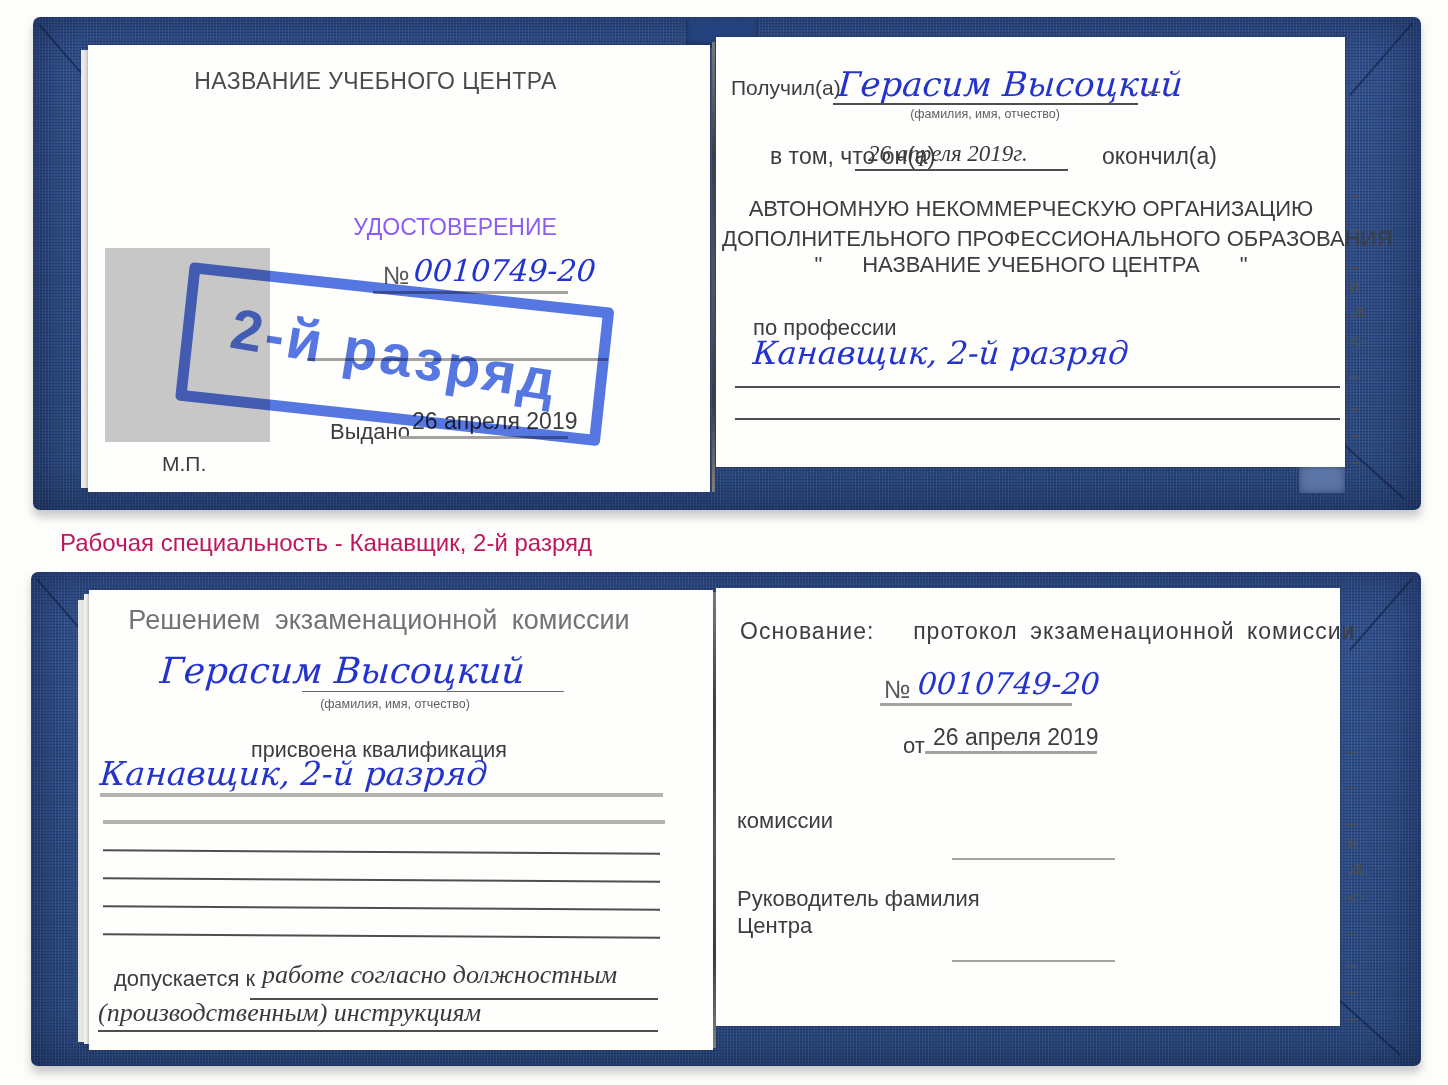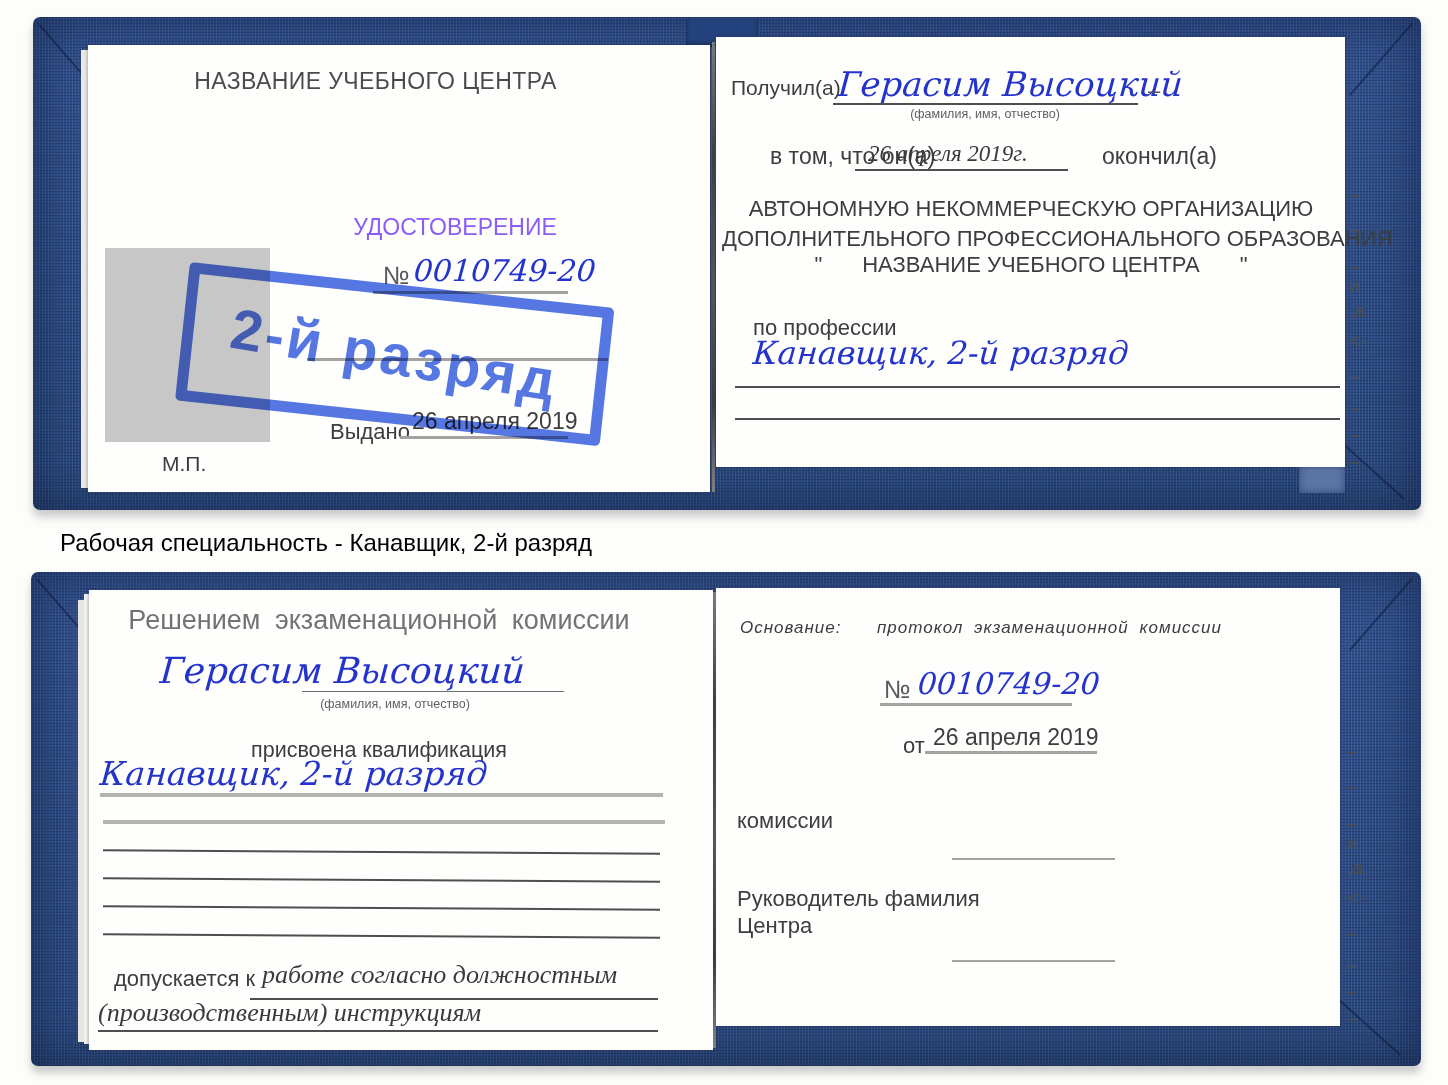--- a/index.html
+++ b/index.html
@@ -108,21 +108,21 @@
     <span>–</span>
     <span>и</span>
     <span>,а</span>
     <span>&lt;-</span>
     <span>–</span>
     <span>–</span>
     <span>–</span>
     <span>–</span>
   </div>
 
-  <div class="abs pt" style="left:60px;top:529px;font-size:24px;color:#000000;">Рабочая специальность - Канавщик, 2-й разряд</div>
+  <div class="abs pt" style="left:60px;top:529px;font-size:24px;color:#be185d;">Рабочая специальность - Канавщик, 2-й разряд</div>
 
   <div class="cover" style="left:31px;top:572px;width:1390px;height:494px;"></div>
   <div class="fold" style="left:38px;top:579px;width:105px;transform:rotate(49deg);"></div>
   <div class="fold" style="left:1413px;top:579px;width:95px;transform:rotate(131deg);"></div>
   <div class="fold" style="left:1334px;top:994px;width:90px;transform:rotate(42deg);"></div>
   <div class="patch" style="left:1294px;top:983px;width:46px;height:40px;"></div>
 
   <div class="sliver" style="left:78px;top:600px;width:11px;height:442px;background:#e8e6e1;"></div>
   <div class="sliver" style="left:84px;top:594px;width:9px;height:450px;background:#f6f5f2;"></div>
   <div class="page" style="left:89px;top:590px;width:624px;height:460px;"></div>
@@ -140,21 +140,21 @@
   <div class="ln" style="left:103px;top:851px;width:557px;transform:rotate(.35deg);"></div>
   <div class="ln" style="left:103px;top:879px;width:557px;transform:rotate(.35deg);"></div>
   <div class="ln" style="left:103px;top:907px;width:557px;transform:rotate(.35deg);"></div>
   <div class="ln" style="left:103px;top:935px;width:557px;transform:rotate(.35deg);"></div>
   <div class="abs pt" style="left:114px;top:966px;font-size:22px;">допускается к</div>
   <div class="abs it" style="left:262px;top:960px;font-size:26px;">работе согласно должностным</div>
   <div class="ln" style="left:250px;top:998px;width:408px;"></div>
   <div class="abs it" style="left:98px;top:998px;font-size:26px;">(производственным) инструкциям</div>
   <div class="ln" style="left:98px;top:1030px;width:560px;"></div>
 
-  <div class="abs pt" style="left:740px;top:618px;font-size:17px;letter-spacing:1px;word-spacing:5px;font-style:italic;">
+  <div class="abs pt" style="left:740px;top:618px;font-size:23px;letter-spacing:1px;word-spacing:5px;">
     <span>Основание:</span>
     <span style="display:inline-block;width:14px;"></span>
     <span>протокол экзаменационной комиссии</span>
   </div>
   <div class="abs pt" style="left:884px;top:675px;font-size:25px;color:#5a5a5a;">№</div>
   <div class="abs hw" style="left:918px;top:666px;font-size:30px;">0010749-20</div>
   <div class="lnm" style="left:880px;top:703px;width:192px;"></div>
   <div class="abs pt" style="left:903px;top:733px;font-size:22px;">от</div>
   <div class="abs pt" style="left:933px;top:724px;font-size:23px;">26 апреля 2019</div>
   <div class="lnm" style="left:925px;top:751px;width:172px;"></div>

